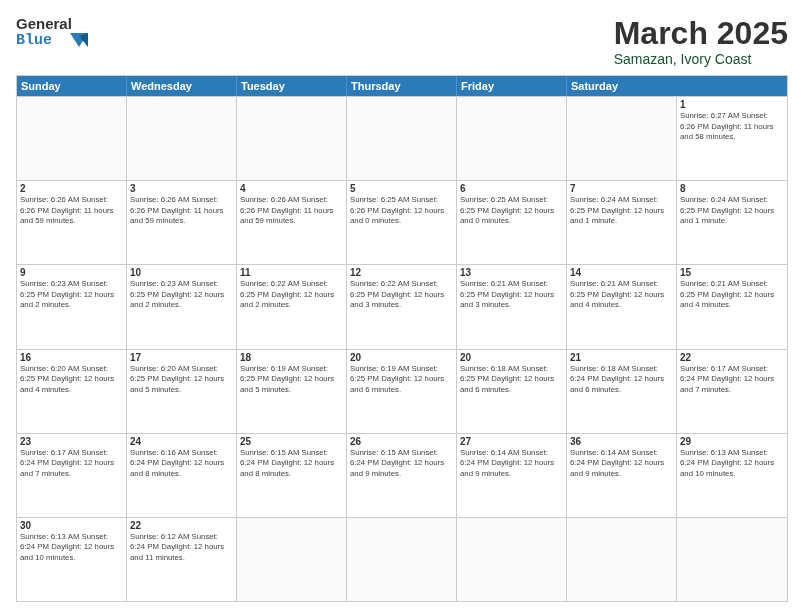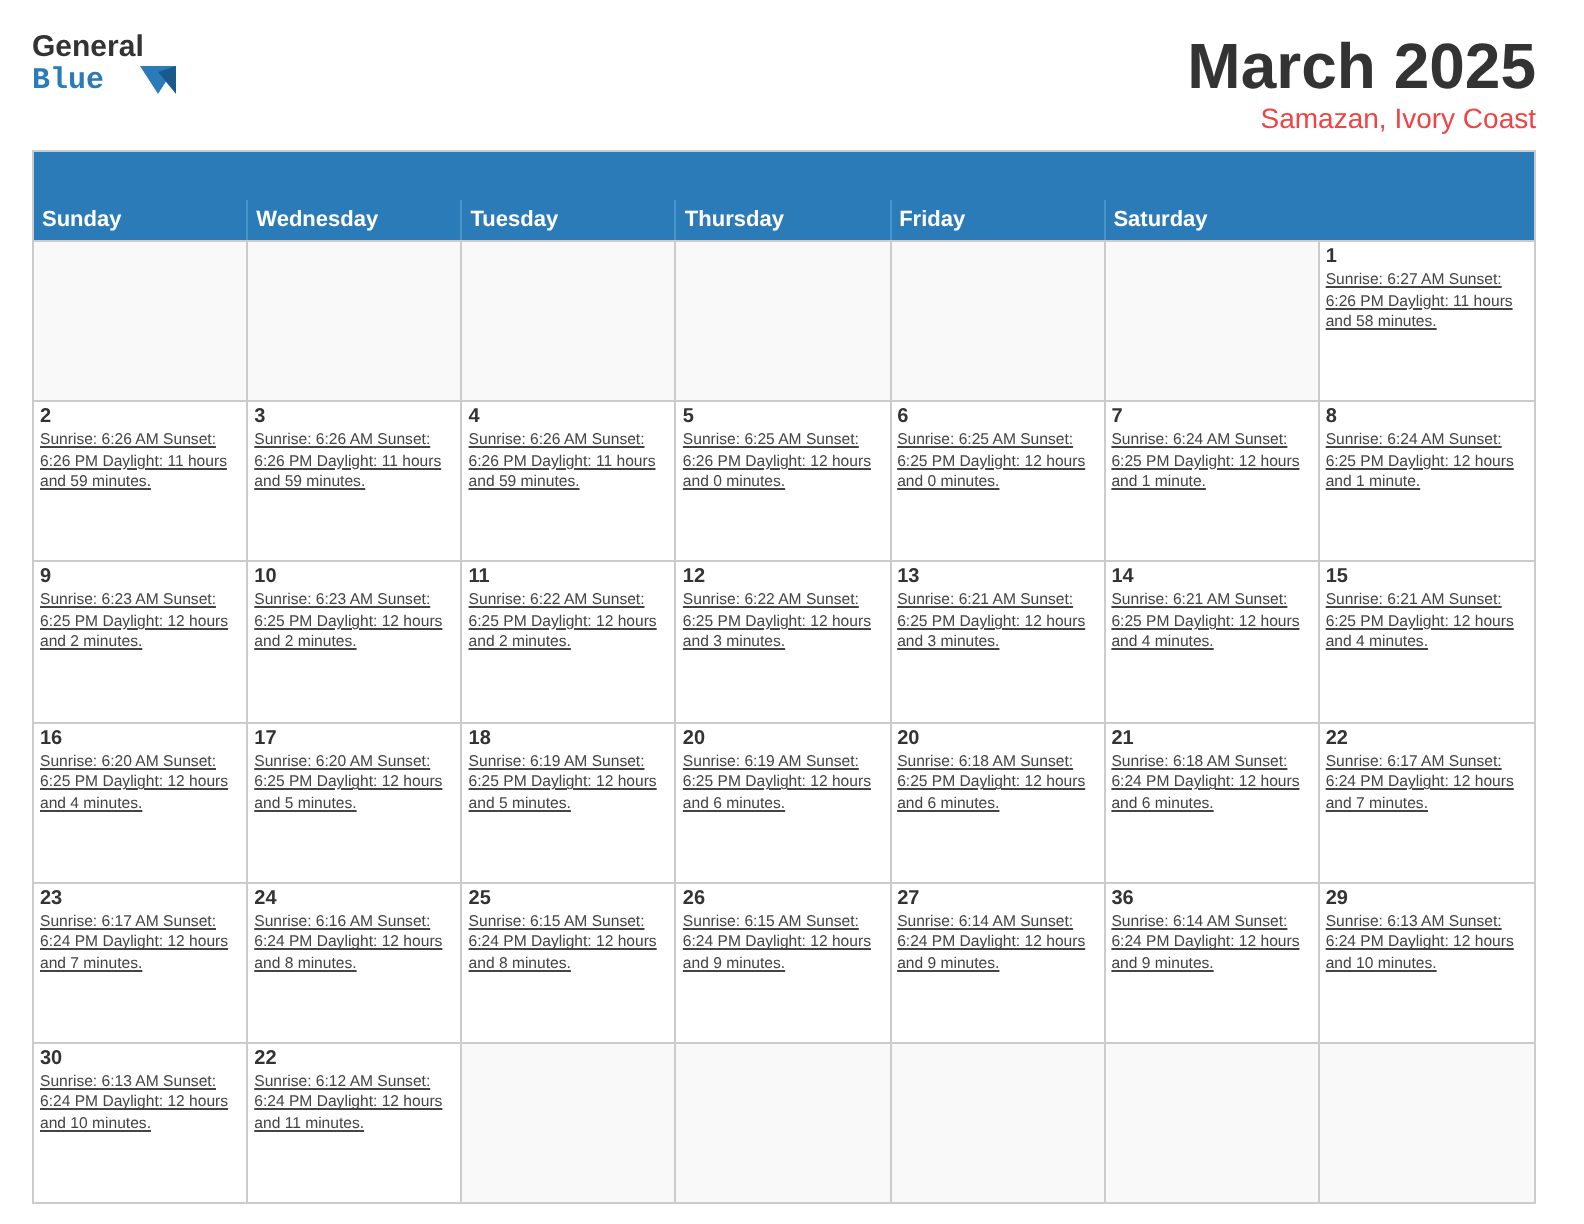--- a/index.html
+++ b/index.html
@@ -7,67 +7,65 @@
       width: 792px;
       height: 612px;
       background: #f0f0f0;
       font-family: Arial, sans-serif;
       overflow: hidden;
     }
     .page {
       width: 792px;
       height: 612px;
       background: #fff;
-      padding: 16px 24px 10px 16px;
+      padding: 16px 4px 10px 16px;
       display: flex;
       flex-direction: column;
     }
     .header {
       display: flex;
       align-items: flex-start;
       justify-content: space-between;
       margin-bottom: 8px;
     }
     .logo {
       display: flex;
       align-items: center;
       gap: 4px;
     }
     .title-block {
-      text-align: right;
     }
     .cal-title {
       font-size: 32px;
       font-weight: bold;
       color: #333;
       line-height: 1.1;
     }
     .cal-subtitle {
       font-size: 14px;
-      color: #ef4444;
+      color: #14532d;
     }
     .calendar {
       flex: 1;
       display: flex;
       flex-direction: column;
       border: 1px solid #ccc;
     }
     .cal-header-row {
       display: grid;
       grid-template-columns: repeat(7, 1fr);
       background: #2b7bb9;
     }
     .cal-header-cell {
       color: #fff;
       font-size: 11px;
       font-weight: bold;
       padding: 4px 4px;
       text-align: left;
       border-right: 1px solid #4a94cc;
-      margin-top: 24px;
     }
     .cal-header-cell:last-child { border-right: none; }
     .cal-body {
       flex: 1;
       display: grid;
       grid-template-rows: repeat(6, 1fr);
     }
     .cal-week {
       display: grid;
       grid-template-columns: repeat(7, 1fr);
@@ -89,21 +87,20 @@
       font-size: 10px;
       font-weight: bold;
       color: #333;
       display: block;
       margin-bottom: 1px;
     }
     .cell-info {
       font-size: 7.8px;
       color: #444;
       line-height: 1.35;
-      text-decoration: underline;
     }
   </style>
 </head>
 <body>
 
 <div class="page">
   <div class="header">
     <div class="logo">
   <div style="display:flex;flex-direction:column;line-height:1.1">
     <span style="font-size:15px;font-weight:bold;color:#333;font-family:Arial">General</span>

